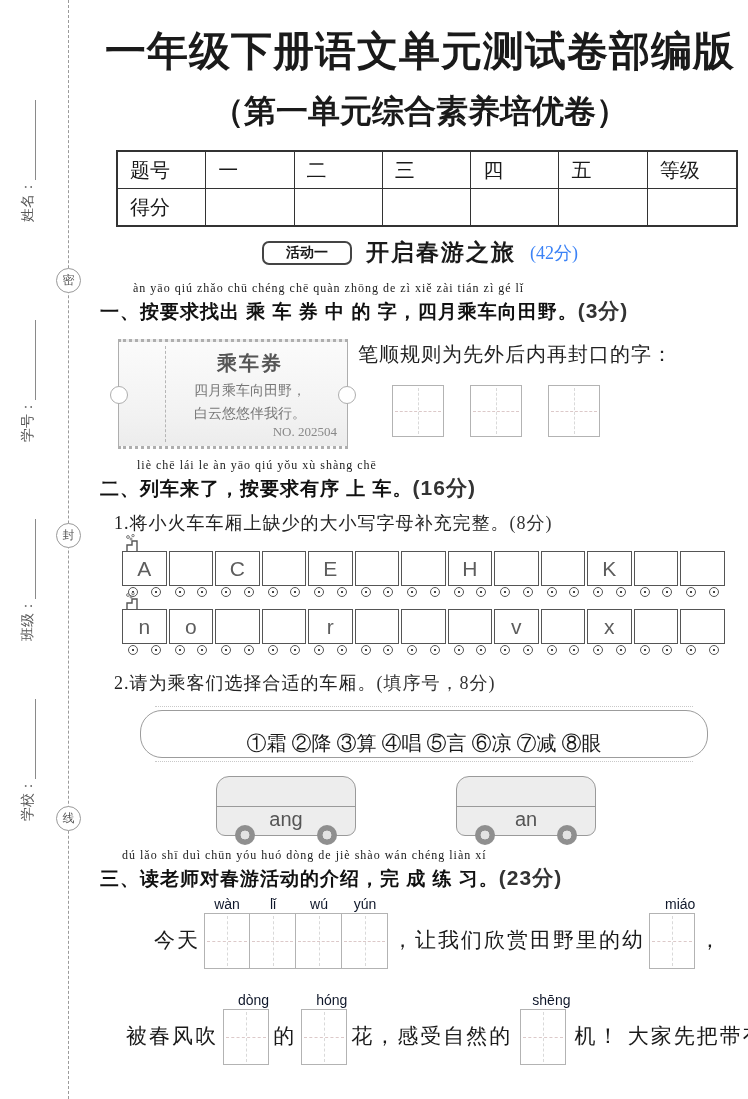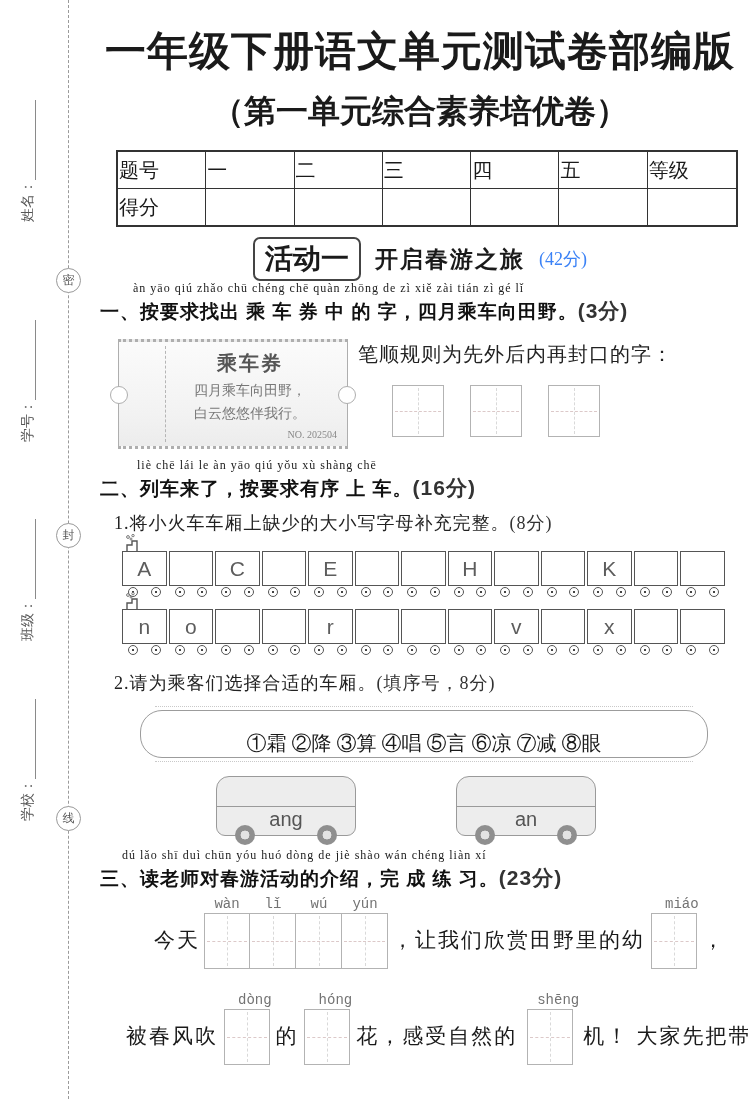--- a/index.html
+++ b/index.html
@@ -15,52 +15,52 @@
              background:#fff;display:flex;align-items:center;justify-content:center;font-size:12px;color:#555;}
 
   
   .title{position:absolute;left:96px;top:24px;width:648px;text-align:center;font-size:41px;font-weight:bold;letter-spacing:1px;}
   .subtitle{position:absolute;left:96px;top:90px;width:648px;text-align:center;font-size:32px;font-weight:bold;}
 
   
   .score-table{position:absolute;left:116px;top:150px;width:618px;border:2px solid #333;
                display:grid;grid-template-columns:repeat(7,1fr);}
   .score-table .cell{border-right:1px solid #333;border-bottom:1px solid #333;height:36px;
-                     display:flex;align-items:center;padding-left:1px;font-size:20px;}
+                     display:flex;align-items:center;padding-left:12px;font-size:20px;}
   .score-table .cell:nth-child(7n){border-right:none;}
   .score-table .cell:nth-child(n+8){border-bottom:none;}
 
   
   .banner{position:absolute;left:96px;top:237px;width:648px;display:flex;justify-content:center;
           align-items:center;gap:14px;}
-  .badge{border:2px solid #444;border-radius:7px;padding:1px 10px;font-size:28px;font-weight:bold;}
+  .badge{border:2px solid #444;border-radius:7px;padding:1px 22px;font-size:14px;font-weight:bold;}
   .banner .act-title{font-size:23px;font-weight:bold;letter-spacing:2px;}
   .banner .score{font-size:18px;color:#3b82f6;}
 
   
-  .py{font-family:Liberation Mono, monospace;color:#737373;}
+  .py{font-family:Liberation Sans, sans-serif;color:#0f172a;}
   .q-py{position:absolute;font-size:12px;letter-spacing:1px;}
   .q-text{position:absolute;font-size:19px;font-weight:bold;letter-spacing:1px;
           font-family:"Liberation Sans","DejaVu Sans",sans-serif;color:#111;}
   .q-text .score{font-weight:bold;color:#333;font-size:21px;}
   .sub-text{position:absolute;font-size:18px;letter-spacing:1px;color:#222;}
   .sub-text .score{color:#333;}
 
   
   .ticket{position:absolute;left:118px;top:339px;width:228px;height:104px;
           border:1px solid #aeaeae;border-top:3px dotted #aeaeae;border-bottom:3px dotted #aeaeae;
           background:linear-gradient(180deg,#fbfbfb 0%,#f2f2f2 70%,#ececec 100%);}
   .ticket .notch{position:absolute;top:50%;width:16px;height:16px;margin-top:-8px;background:#fff;
                  border:1px solid #aeaeae;border-radius:50%;}
   .ticket .notch.l{left:-9px;} .ticket .notch.r{right:-9px;}
   .ticket .tear{position:absolute;left:46px;top:4px;bottom:4px;border-left:1px dashed #b5b5b5;}
   .ticket .t-title{position:absolute;left:46px;top:8px;width:170px;text-align:center;font-size:20px;
                    font-weight:bold;color:#555;letter-spacing:2px;}
   .ticket .t-line{position:absolute;left:46px;width:170px;text-align:center;font-size:14px;color:#777;}
-  .ticket .t-no{position:absolute;right:10px;bottom:6px;font-size:10px;color:#888;}
+  .ticket .t-no{position:absolute;right:10px;bottom:6px;font-size:13px;color:#888;}
 
   
   .tzg{position:relative;background:#fff;border:1px solid #b3b3b3;box-sizing:border-box;}
   .tzg::before{content:'';position:absolute;left:50%;top:2px;bottom:2px;border-left:1px dashed #d9d9d9;}
   .tzg::after{content:'';position:absolute;top:50%;left:2px;right:2px;border-top:1px dashed #dcc9c9;}
   .q1-grids{position:absolute;left:392px;top:385px;display:flex;gap:26px;}
   .q1-grids .tzg{width:52px;height:52px;}
 
   
   .train{position:absolute;left:122px;display:flex;}

